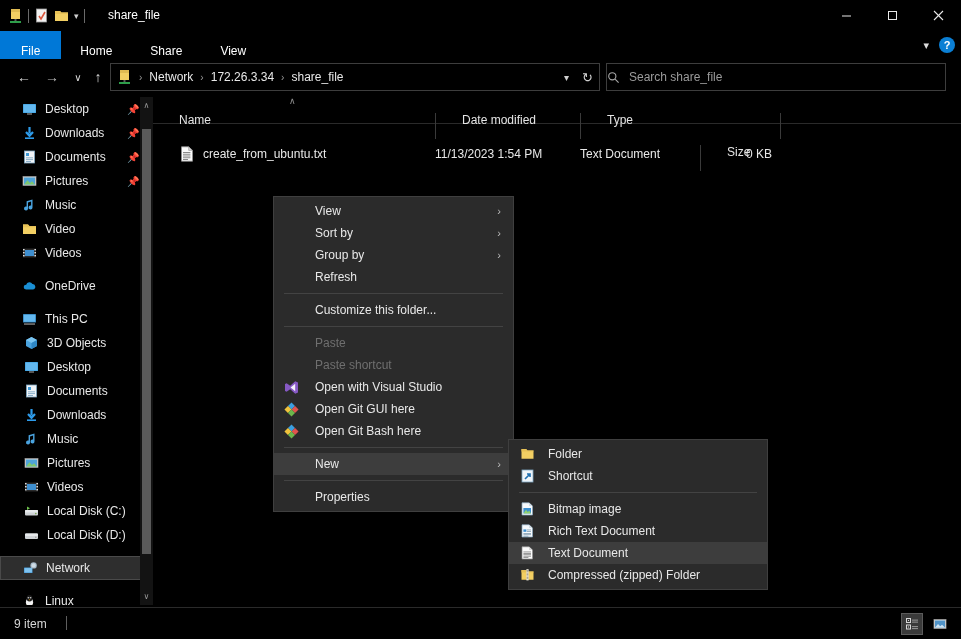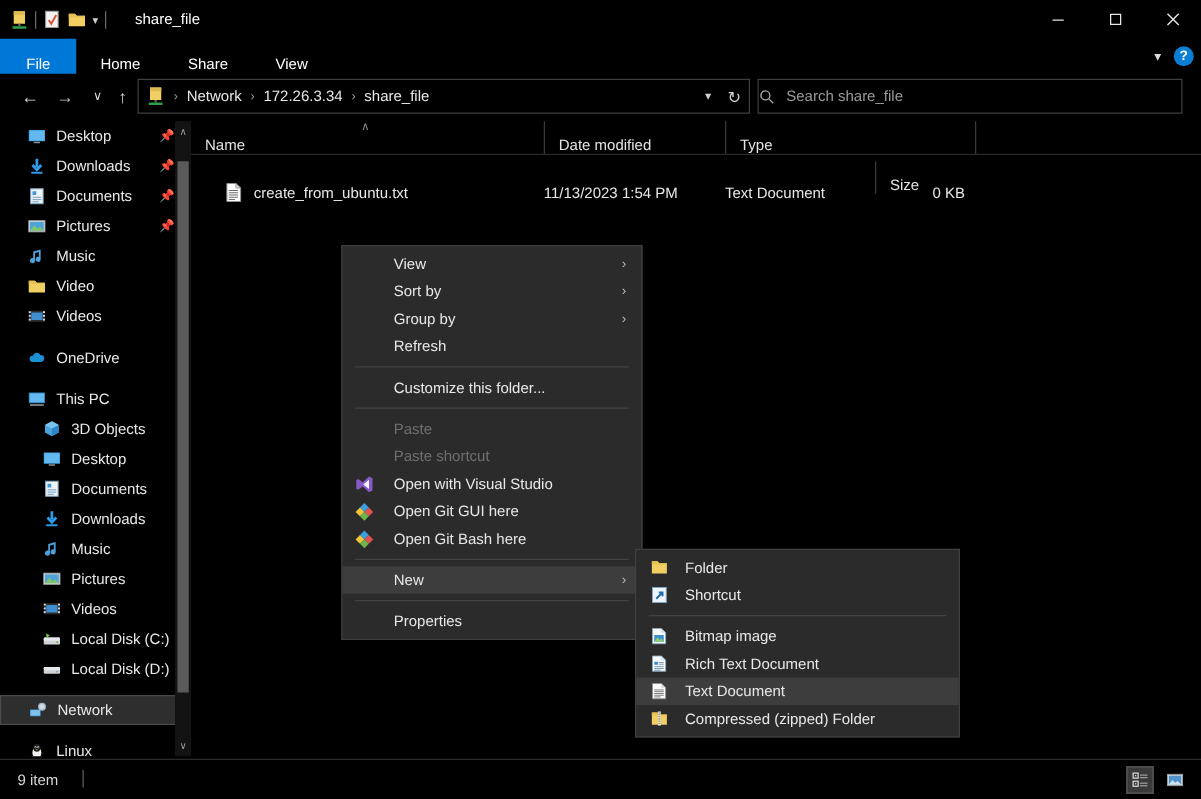--- a/index.html
+++ b/index.html
@@ -49,34 +49,34 @@
   .searchbox { position:absolute; left:606px; top:63px; width:340px; height:28px;
                border:1px solid #3d3d3d; background:#000; display:flex; align-items:center; gap:9px;
                padding:0 0; }
   .search-ph { color:#9b9b9b; font-size:12px; }
 
   
   .sidebar { position:absolute; left:0; top:97px; width:152px; height:508px;
              background:#000; overflow:hidden; }
   .sb-item { height:24px; display:flex; align-items:center; padding-left:22px; gap:8px;
              font-size:12px; color:#e8e8e8; white-space:nowrap; }
-  .sb-item.indent1 { padding-left:34px; }
+  .sb-item.indent1 { padding-left:24px; }
   .sb-item.sel { background:#2e2e2e; border:1px solid #4a4a4a; width:144px; }
   .sb-item .pin { margin-left:auto; margin-right:12px; color:#bdbdbd; font-size:10px; }
   .sb-gap { height:9px; }
   .sb-scroll { position:absolute; left:140px; top:97px; width:13px; height:508px; background:#131313; }
   .sb-scroll .arrow { height:17px; display:flex; align-items:center; justify-content:center;
                       color:#9a9a9a; font-size:8px; }
   .sb-scroll .thumb { position:absolute; left:2px; top:32px; width:9px; height:425px; background:#5a5a5a; }
 
   
   .content { position:absolute; left:153px; top:97px; width:808px; height:508px; background:#000; }
   .col-head { position:relative; height:27px; border-bottom:1px solid #2a2a2a; }
-  .ch { position:absolute; top:0; height:26px; display:flex; align-items:flex-end;
-        font-size:12px; color:#e4e4e4; padding-left:11px; border-left:1px solid #3a3a3a; }
+  .ch { position:absolute; top:16px; height:26px; display:flex; align-items:flex-start;
+        font-size:12px; color:#e4e4e4; padding-left:26px; border-left:1px solid #3a3a3a; }
   .ch.first { border-left:none; }
   .sortcaret { position:absolute; top:-1px; color:#8d8d8d; font-size:9px; }
   .row { position:relative; height:26px; display:flex; align-items:center;text-align:right; }
   .cell { position:absolute; font-size:12px; color:#e8e8e8; display:flex; align-items:center; gap:9px;}
 
   
   .statusbar { position:absolute; left:0; top:607px; width:961px; height:32px;
                background:#000; border-top:1px solid #2a2a2a; }
   .status-text { position:absolute; left:14px; top:9px; font-size:12px; color:#d6d6d6; }
   .status-div { position:absolute; left:66px; top:8px; width:1px; height:14px; background:#5e5e5e; }

